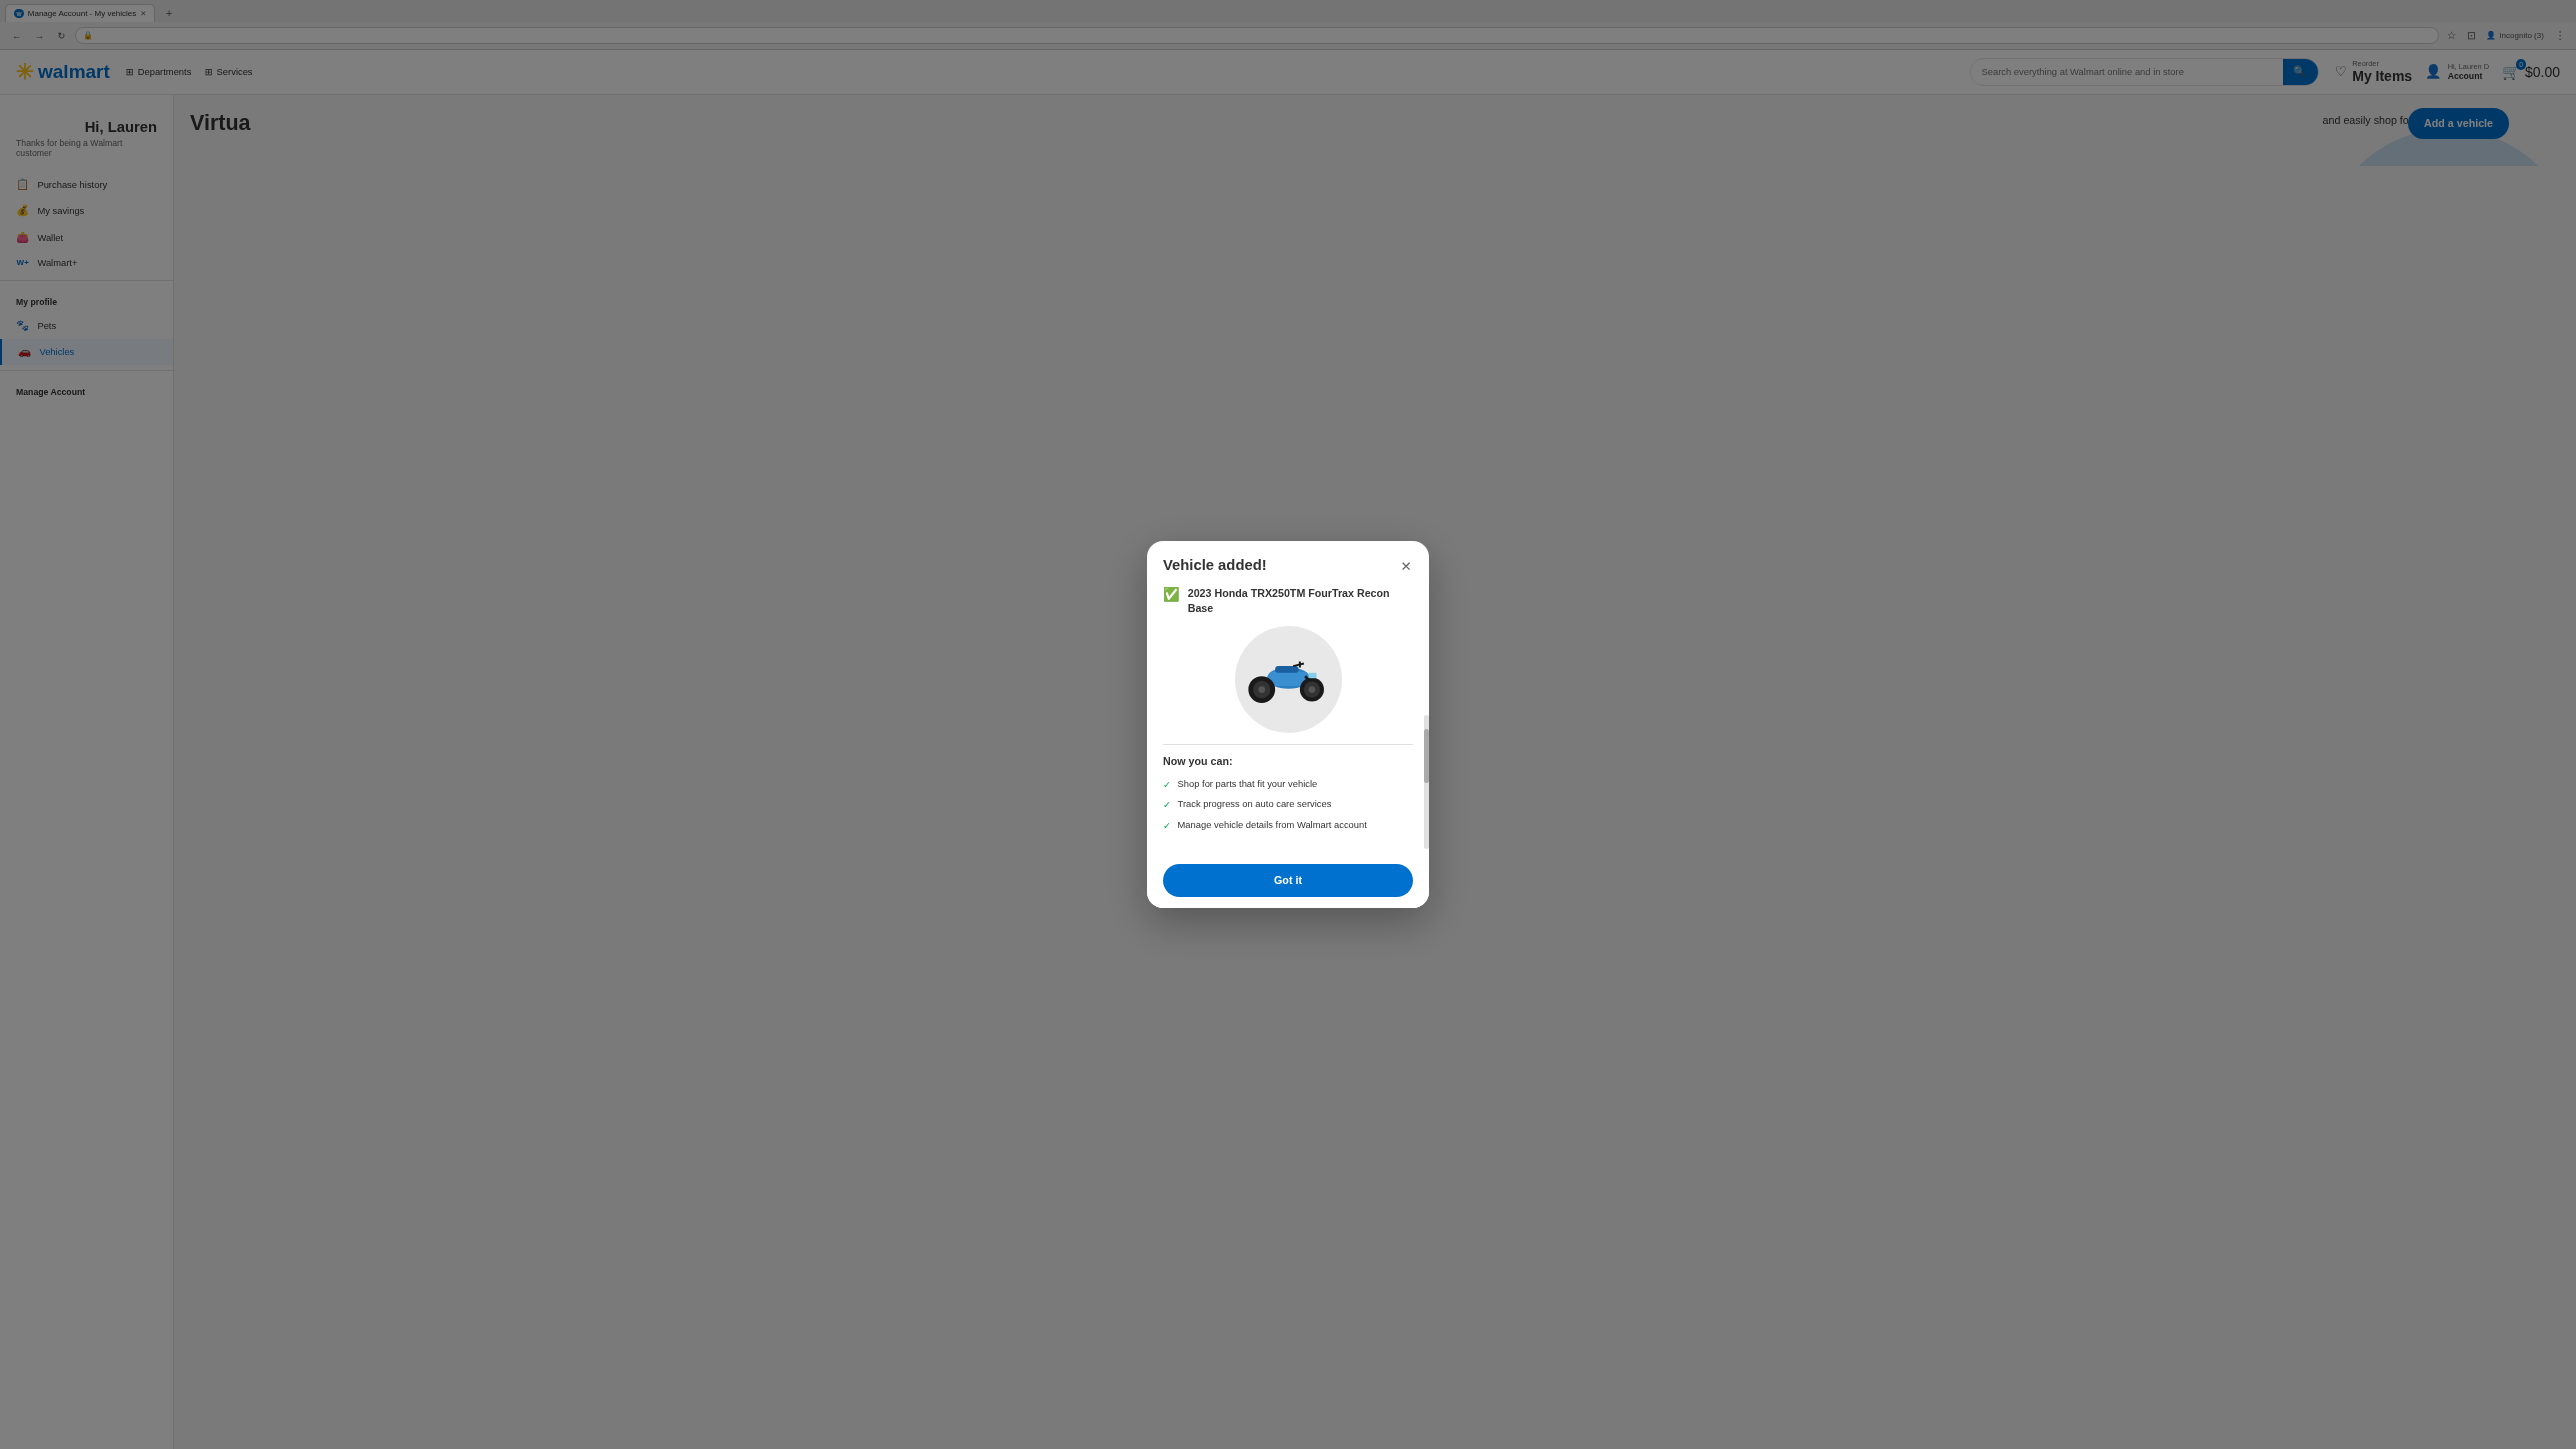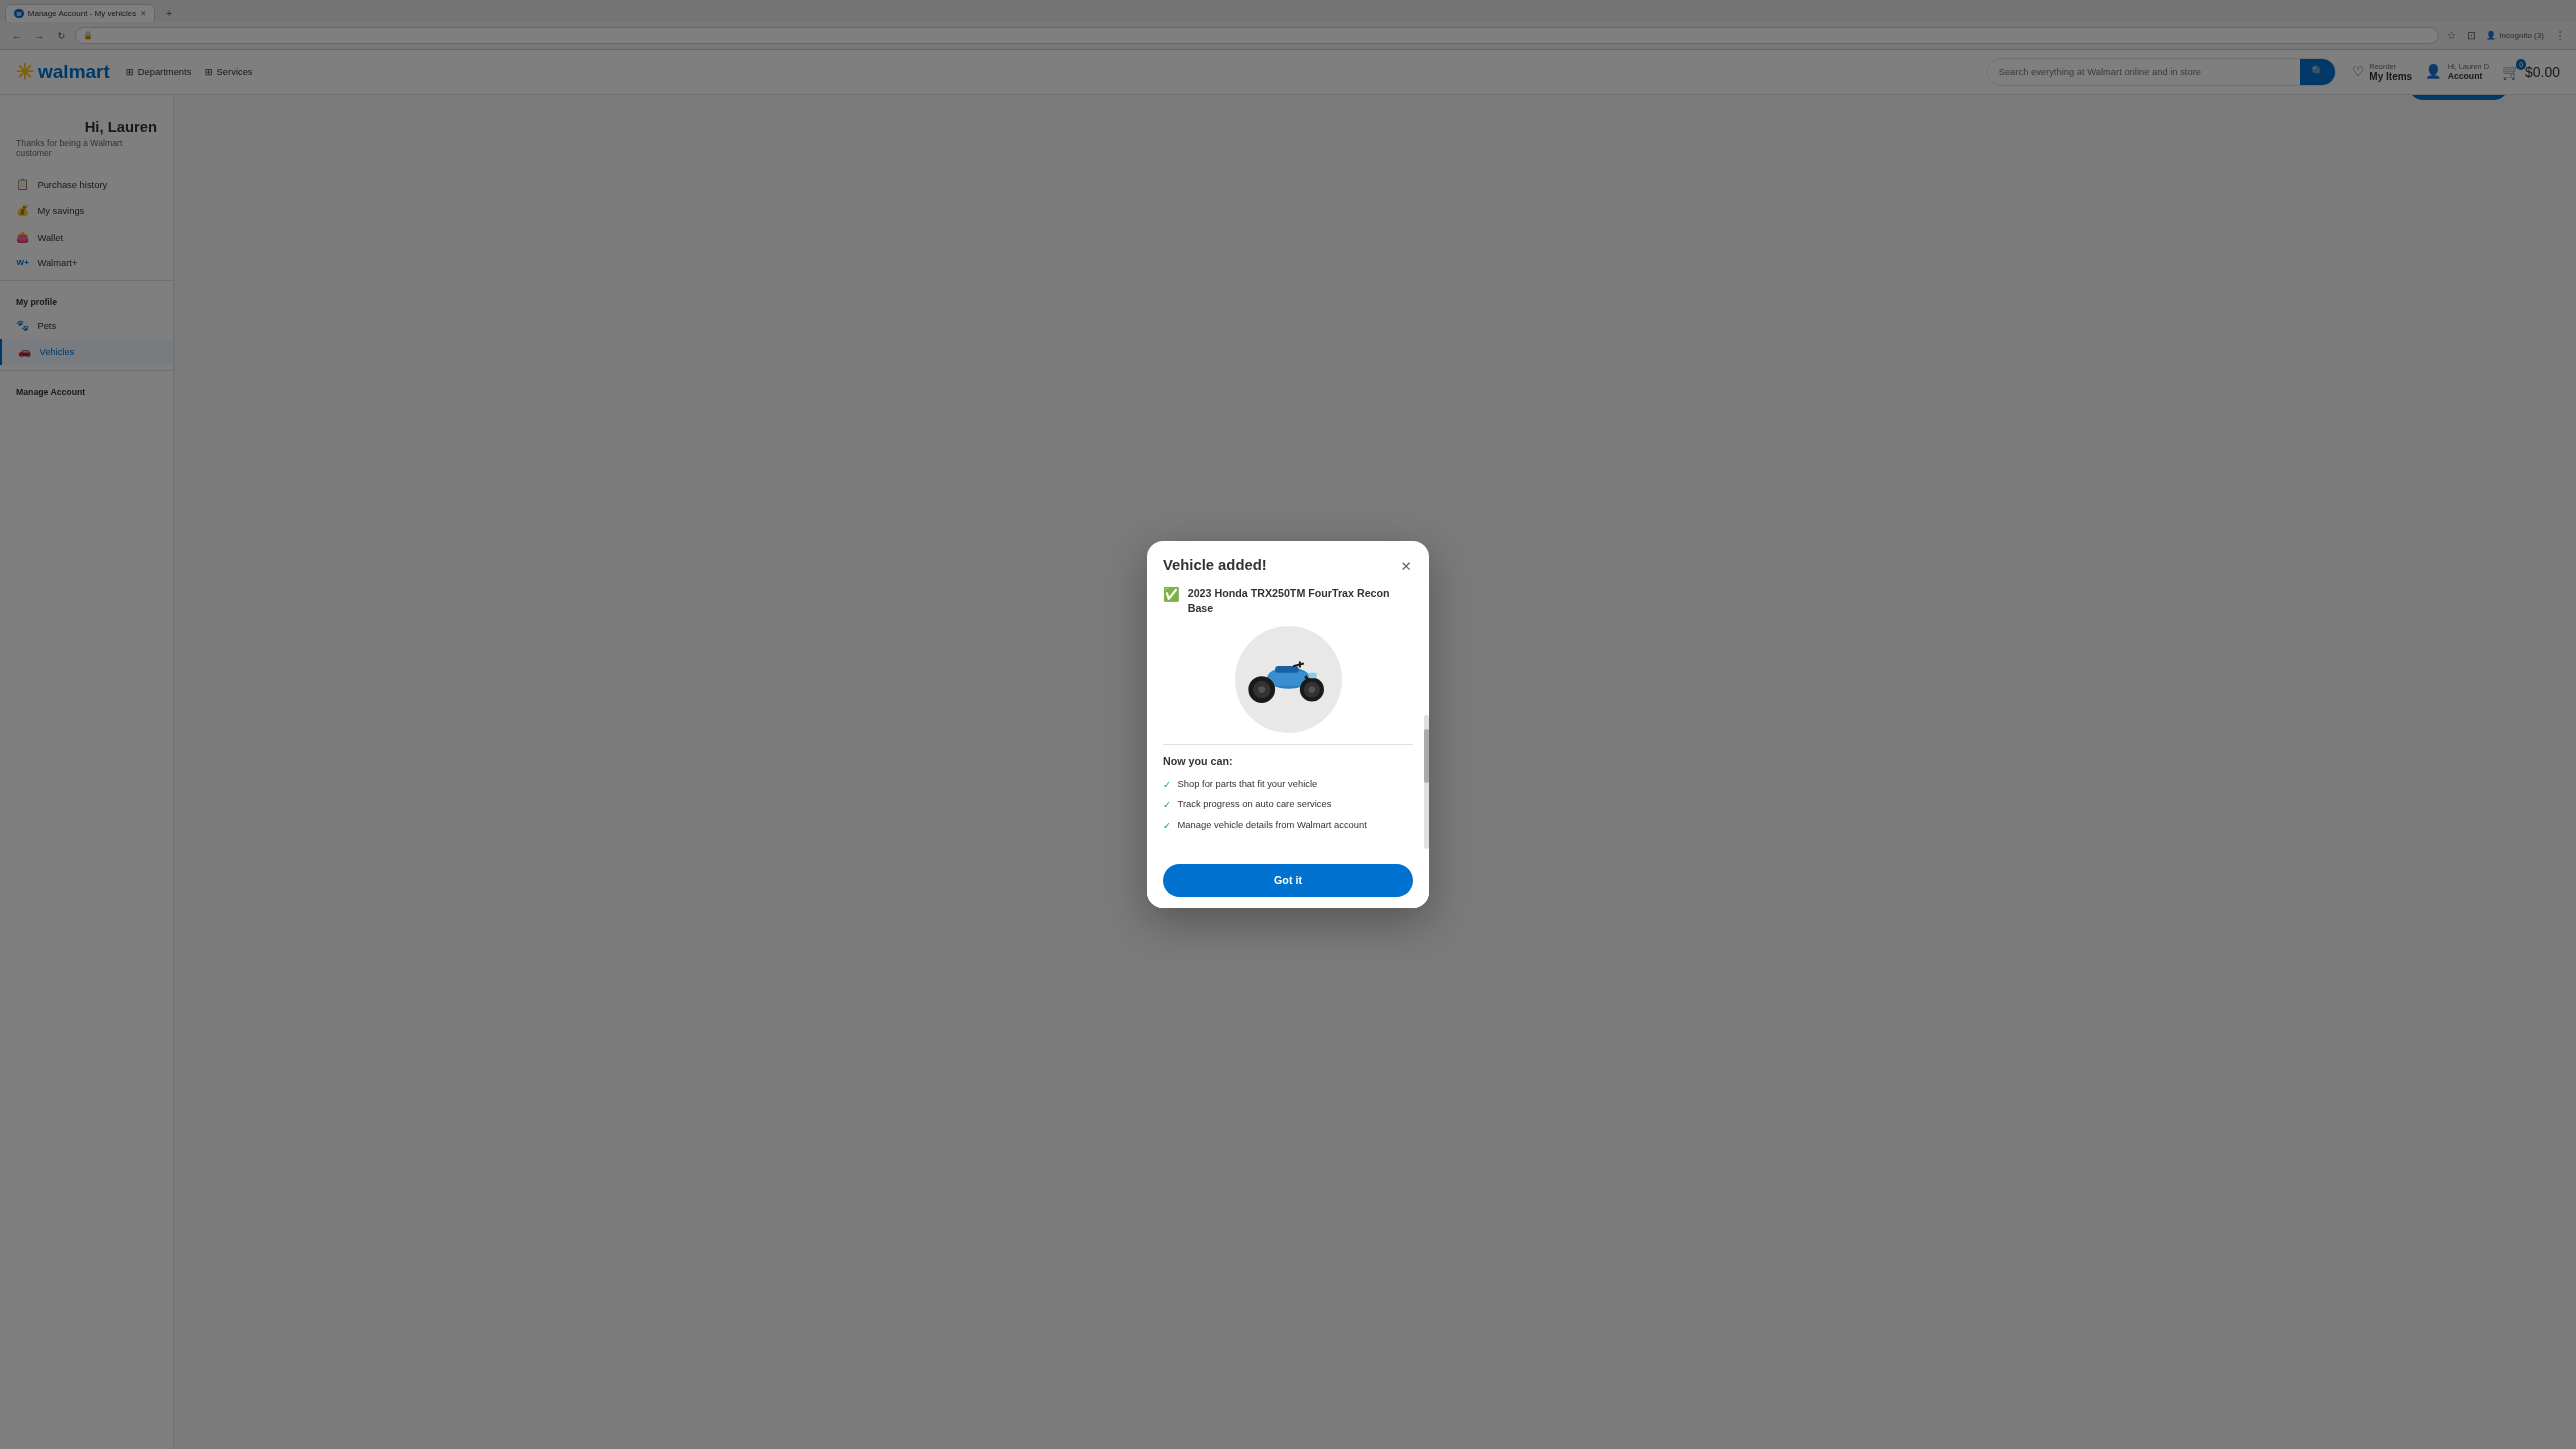--- a/index.html
+++ b/index.html
@@ -135,21 +135,21 @@
   </div>
   <div class="search-bar">
     <input class="search-input" type="text" placeholder="Search everything at Walmart online and in store" style="">
     <button class="search-btn">🔍</button>
   </div>
   <div class="header-actions">
     <a class="header-action" style="flex-direction:row; gap:5.4px;">
       <span style="font-size:13.4px;">♡</span>
       <div>
         <div style="font-size:7.4px; color:#666;">Reorder</div>
-        <div style="font-size:10px; font-weight:600; color:#333;text-align:right;">My Items</div>
+        <div style="font-size:14px; font-weight:600; color:#333;text-align:right;">My Items</div>
       </div>
     </a>
     <a class="header-action" style="flex-direction:row; gap:5.4px;">
       <span style="font-size:13.4px;">👤</span>
       <div>
         <div style="font-size:7.4px; color:#666;">Hi, Lauren D</div>
         <div style="font-size:8.7px; font-weight:600; color:#333;">Account</div>
       </div>
     </a>
     <a class="header-action" style="flex-direction:row; gap:4px; position:relative;">
@@ -199,20 +199,21 @@
     </a>
 
     <div class="sidebar-divider"></div>
     <div class="sidebar-section-title">Manage Account</div>
   </aside>
 
   <div style="flex:1; position:relative;">
 
 
     <div class="content-area">
+      <h1 class="page-title">Virtua</h1>
 
       <div class="bg-circle">
         <div class="bg-circle-inner">
           
           
         </div>
       </div>
 
       <p style="position:absolute; bottom:40px; right:134px; font-size:10.7px; color:#333;">and easily shop for parts.</p>
 

